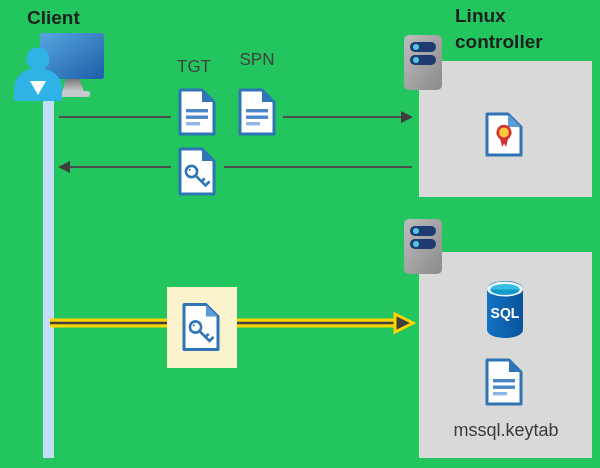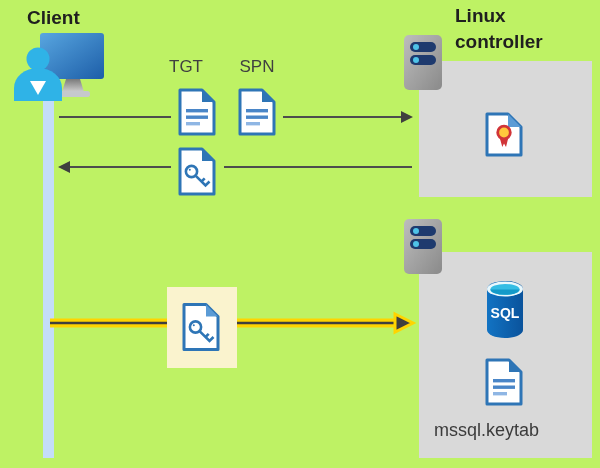--- a/index.html
+++ b/index.html
@@ -1,25 +1,25 @@
 <!DOCTYPE html>
 <html><head>
 <meta charset="utf-8">
 <style>
   html,body{margin:0;padding:0;background:#fff;}
   #canvas{
-    position:relative;width:600px;height:468px;background:#bef264;overflow:hidden;
+    position:relative;width:600px;height:468px;background:#22c55e;overflow:hidden;
     font-family:"Liberation Sans","DejaVu Sans",sans-serif;
   }
   .abs{position:absolute;}
   .title{font-size:19px;font-weight:bold;color:#1f1f1f;line-height:26px;}
   .small-label{font-size:17px;color:#404040;text-align:center;}
   .panel{background:#d9d9d9;}
   .lifeline{background:#c4ddf8;}
-  .file-label{font-size:18px;color:#3b3b3b;text-align:left;}
+  .file-label{font-size:18px;color:#3b3b3b;text-align:center;}
   svg{display:block;}
 </style>
 </head>
 <body>
 
 <div id="canvas">
 
   <svg width="0" height="0" class="abs" aria-hidden="true">
     <defs>
       <linearGradient id="monGrad" x1="0" y1="0" x2="1" y2="1">
@@ -70,22 +70,22 @@
     <rect x="28" y="2" width="64" height="46" rx="3" fill="url(#monGrad)"></rect>
     <polygon points="54,48 68,48 72,61 50,61" fill="url(#standGrad)"></polygon>
     <rect x="46" y="60" width="32" height="6" rx="2.5" fill="#c6c9cc"></rect>
     <g>
       <circle cx="26" cy="28" r="11.5" fill="#2fb3e7"></circle>
       <path d="M2 70 v-13 a24 20 0 0 1 48 0 v13 z" fill="#2fb3e7"></path>
       <path d="M18 50 l8 14 8 -14 z" fill="#ffffff"></path>
     </g>
   </svg>
 
-  <div class="abs small-label" style="left:166px;top:57px;width:40px;">TGT</div>
-  <div class="abs small-label" style="left:237px;top:57px;width:40px;">SPN</div>
+  <div class="abs small-label" style="left:174px;top:57px;width:40px;">TGT</div>
+  <div class="abs small-label" style="left:237px;top:50px;width:40px;">SPN</div>
 
   <svg class="abs" style="left:178px;top:88px;" width="38" height="48" viewBox="0 0 38 48">
     <path d="M2 2 h22 l12 12 v32 h-34 z" fill="#fff" stroke="#2e75b6" stroke-width="3" stroke-linejoin="round"></path>
     <path d="M24 2 l12 12 h-12 z" fill="#2e75b6"></path>
     <rect x="8" y="21" width="22" height="3.4" fill="#4a86c8"></rect>
     <rect x="8" y="27.5" width="22" height="3.4" fill="#4a86c8"></rect>
     <rect x="8" y="34" width="14" height="3.4" fill="#8fb6e4"></rect>
   </svg>
 
   <svg class="abs" style="left:238px;top:88px;" width="38" height="48" viewBox="0 0 38 48">

